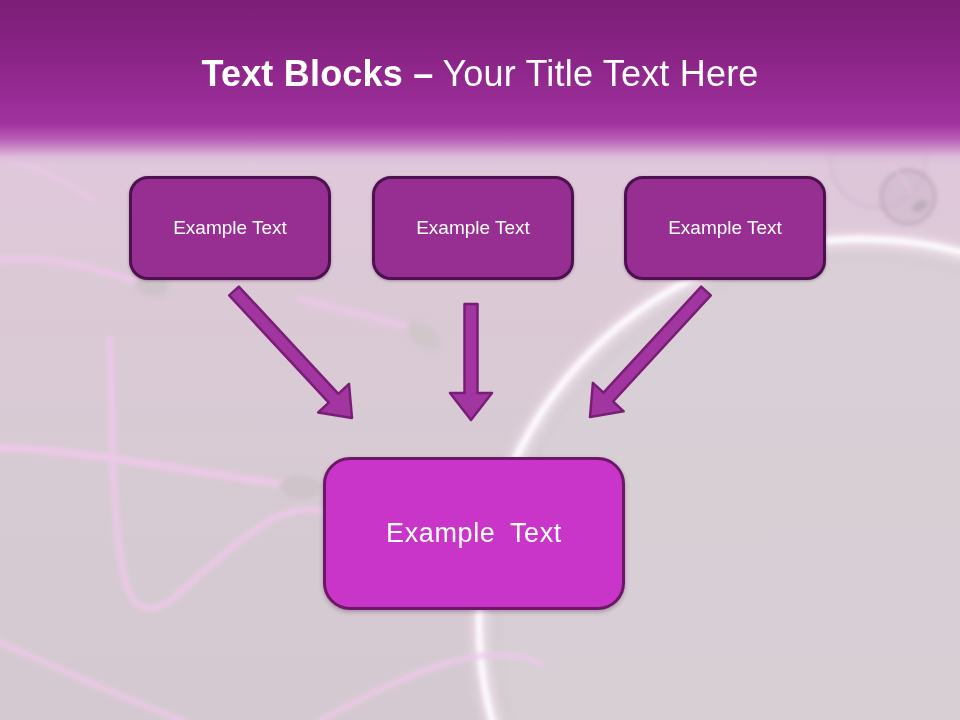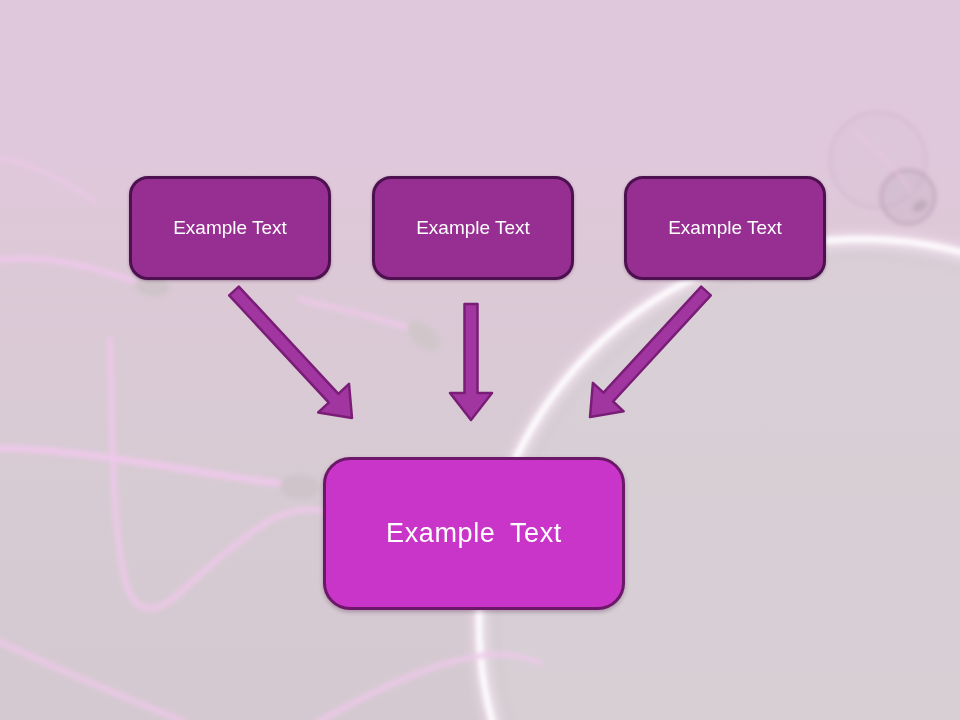--- a/index.html
+++ b/index.html
@@ -112,20 +112,25 @@
       <path d="M 856,132 C 880,152 900,172 912,193" stroke-width="3" stroke-opacity="0.5"></path>
     </g>
     <g filter="url(#soft1)">
       <ellipse cx="152" cy="286" rx="17" ry="10" fill="#cdc3c8" fill-opacity="0.9" transform="rotate(8 152 286)"></ellipse>
       <ellipse cx="300" cy="487" rx="20" ry="12" fill="#cdc3c8" fill-opacity="0.95" transform="rotate(4 300 487)"></ellipse>
       <ellipse cx="424" cy="336" rx="19" ry="11" fill="#cfc6ca" fill-opacity="0.9" transform="rotate(40 424 336)"></ellipse>
       <ellipse cx="920" cy="206" rx="8" ry="5" fill="#b9a8b5" fill-opacity="0.8" transform="rotate(-30 920 206)"></ellipse>
     </g>
   </svg>
 
+  <header class="header">
+    <h1 class="title">
+      <span class="t-bold">Text Blocks –</span><span class="t-reg">Your Title Text Here</span>
+    </h1>
+  </header>
 
   <div class="block top b1">
     <span>Example Text</span>
   </div>
   <div class="block top b2">
     <span>Example Text</span>
   </div>
   <div class="block top b3">
     <span>Example Text</span>
   </div>

